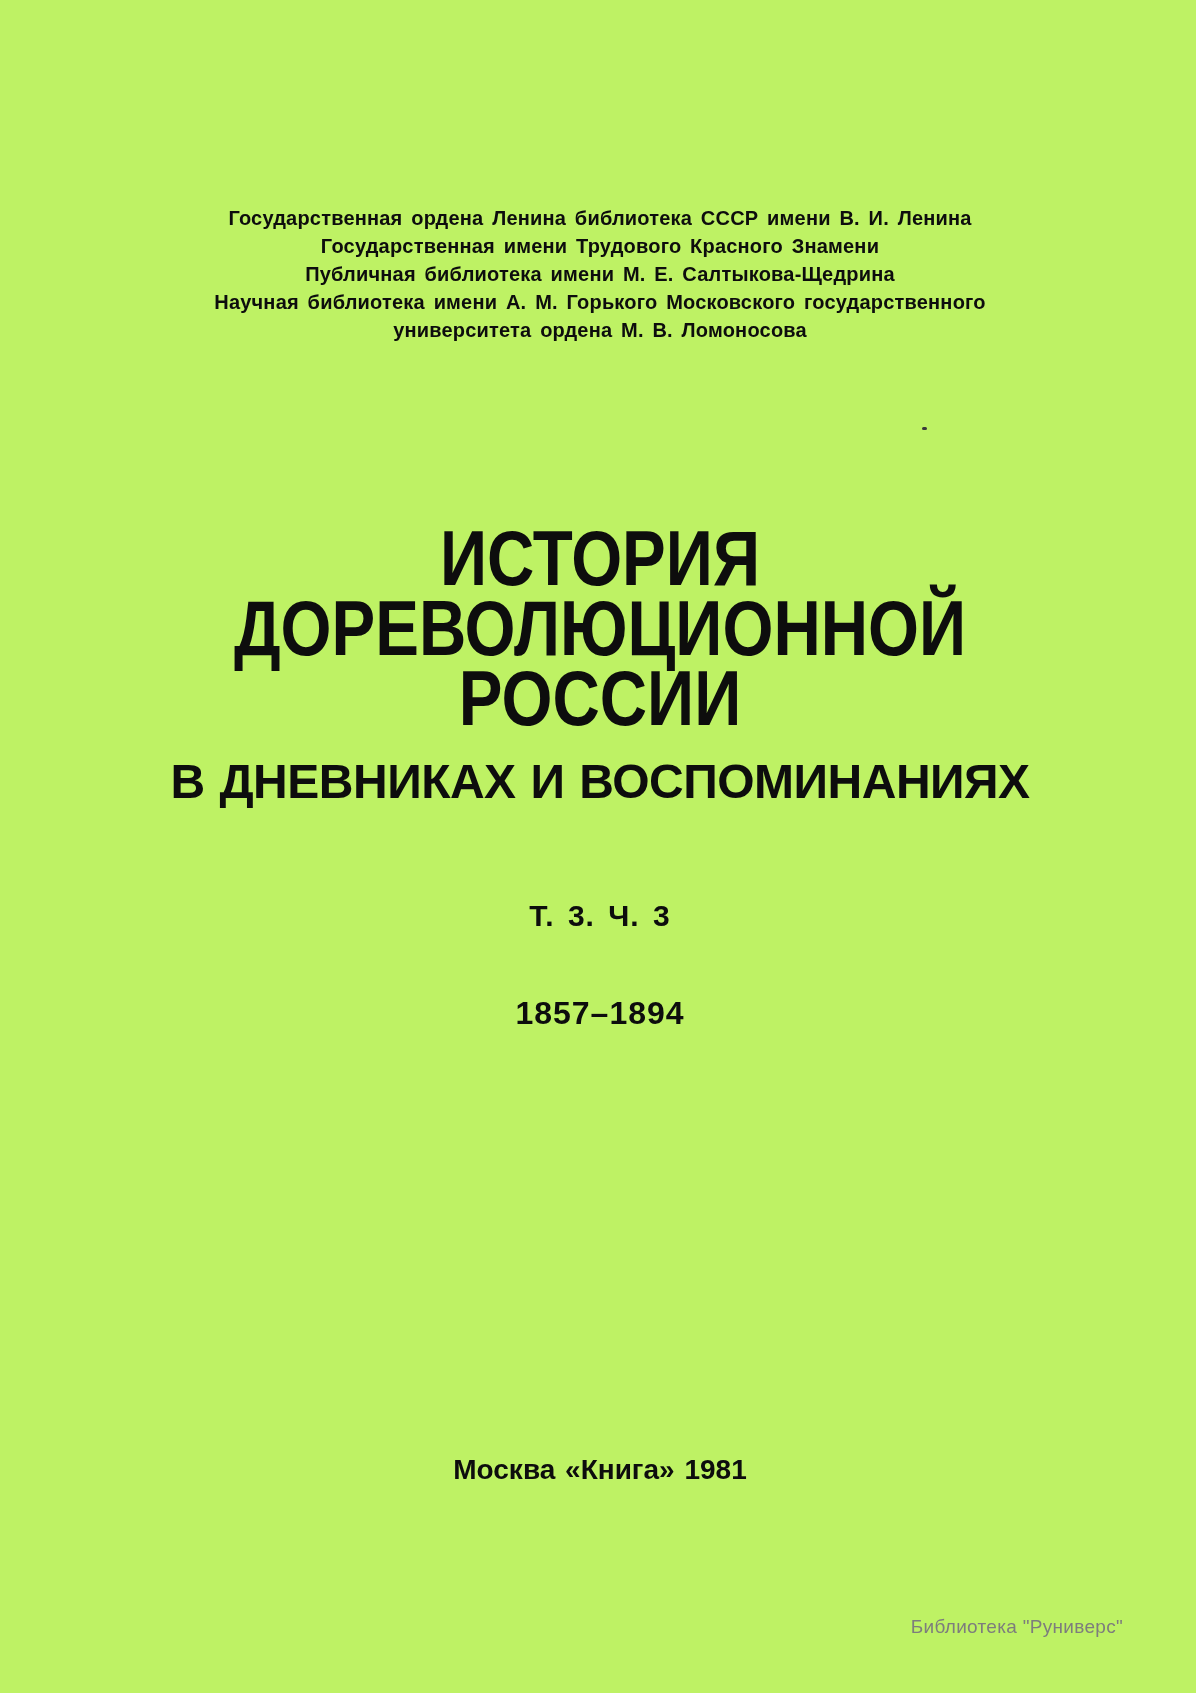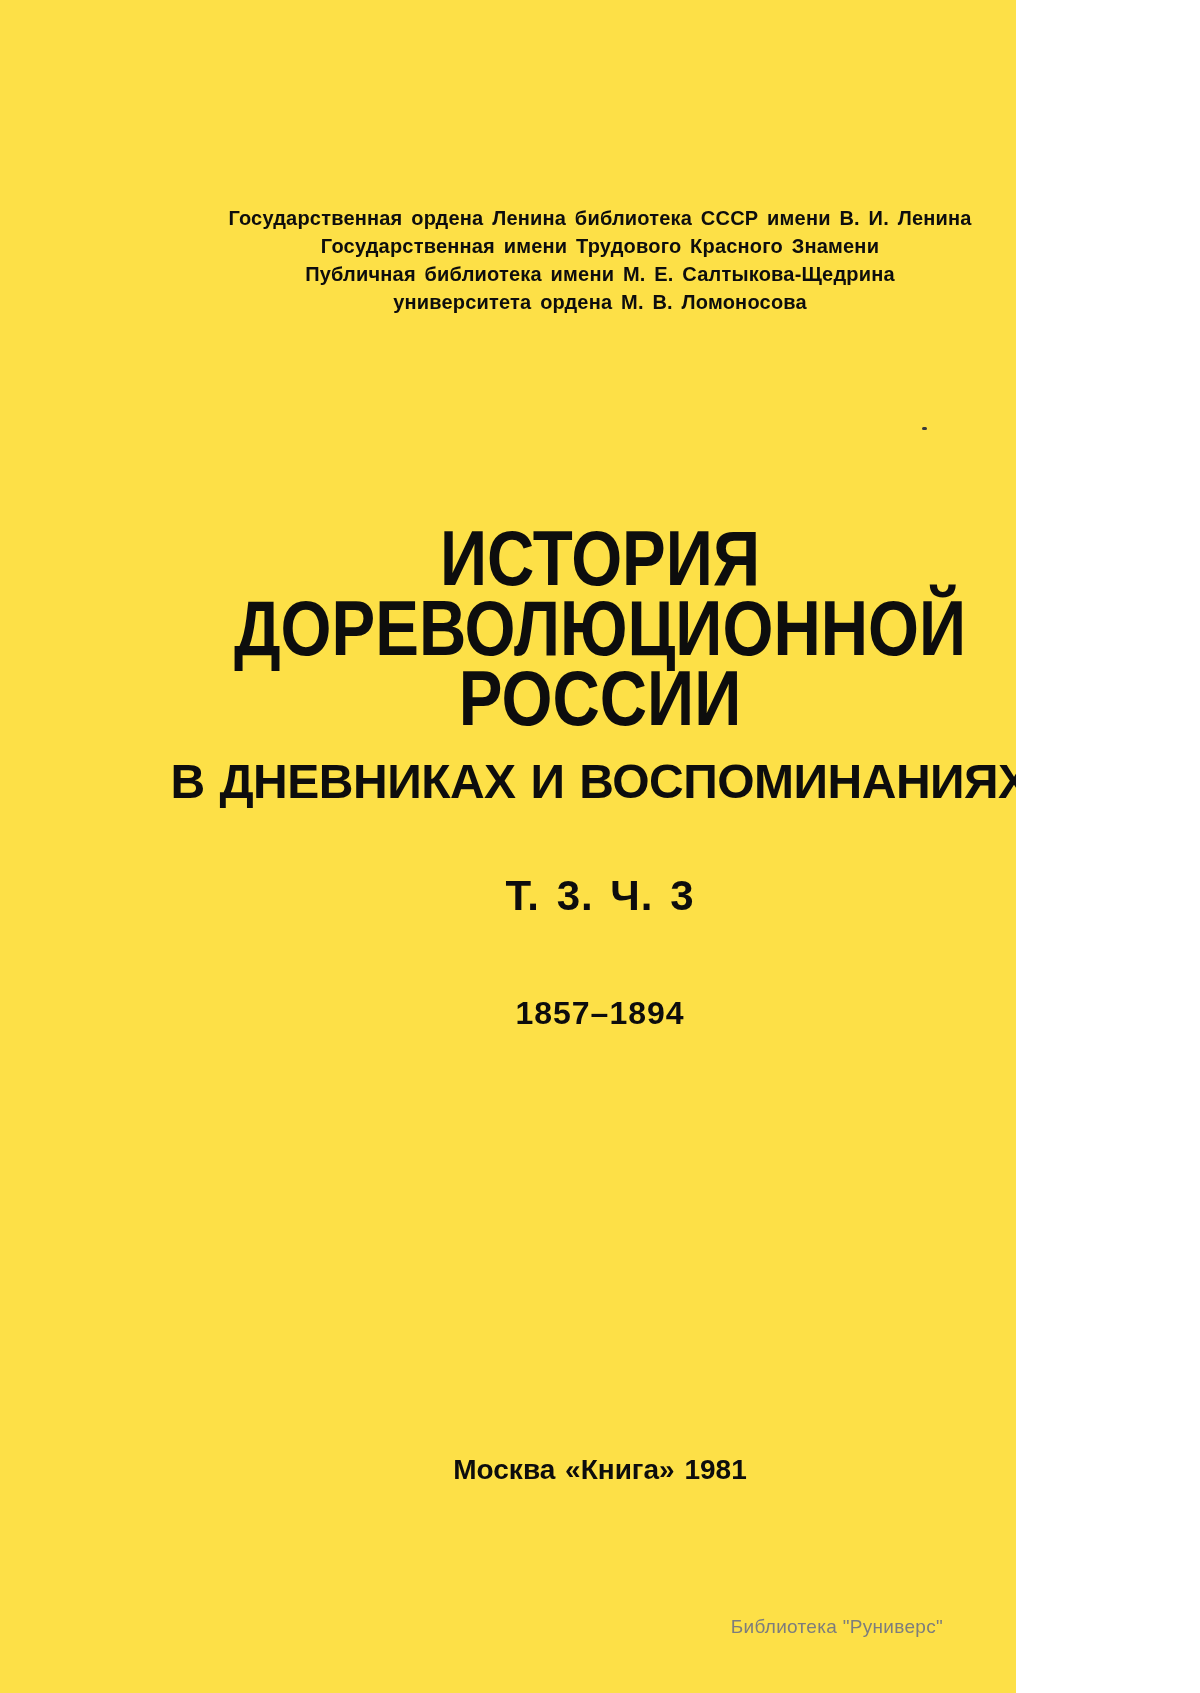--- a/index.html
+++ b/index.html
@@ -2,23 +2,23 @@
 <html><head>
 <meta charset="utf-8">
 <style>
   html, body {
     margin: 0;
     padding: 0;
     background: #ffffff;
   }
   .page {
     position: relative;
-    width: 1016px;
+    width: 1196px;
     height: 1693px;
-    background: #fde047;
+    background: #bef264;
     overflow: hidden;
     font-family: "Liberation Sans", sans-serif;
     color: #0d0d0d;
   }
   .centered {
     position: absolute;
     left: 8px;
     width: 1184px;
     text-align: center;
   }
@@ -45,22 +45,22 @@
   .book-subtitle {
     top: 760px;
     font-size: 48px;
     line-height: 44px;
     font-weight: 700;
     letter-spacing: -0.5px;
     word-spacing: 2px;
     white-space: nowrap;
   }
   .volume-line {
-    top: 872px;
-    font-size: 42px;
+    top: 892px;
+    font-size: 30px;
     line-height: 48px;
     font-weight: 700;
     letter-spacing: 1px;
     word-spacing: 4px;
   }
   .years-line {
     top: 989px;
     font-size: 32px;
     line-height: 48px;
     font-weight: 700;
@@ -95,20 +95,21 @@
 </style>
 </head>
 <body>
 
 <div class="page">
 
   <header class="centered org-block">
     <span class="org-line">Государственная ордена Ленина библиотека СССР имени В. И. Ленина</span>
     <span class="org-line">Государственная имени Трудового Красного Знамени</span>
     <span class="org-line">Публичная библиотека имени М. Е. Салтыкова-Щедрина</span>
+    <span class="org-line">Научная библиотека имени А. М. Горького Московского государственного</span>
     <span class="org-line">университета ордена М. В. Ломоносова</span>
   </header>
 
   <div class="scan-speck"></div>
 
   <h1 class="centered book-title">
     <span class="title-line">ИСТОРИЯ</span>
     <span class="title-line">ДОРЕВОЛЮЦИОННОЙ</span>
     <span class="title-line">РОССИИ</span>
   </h1>

